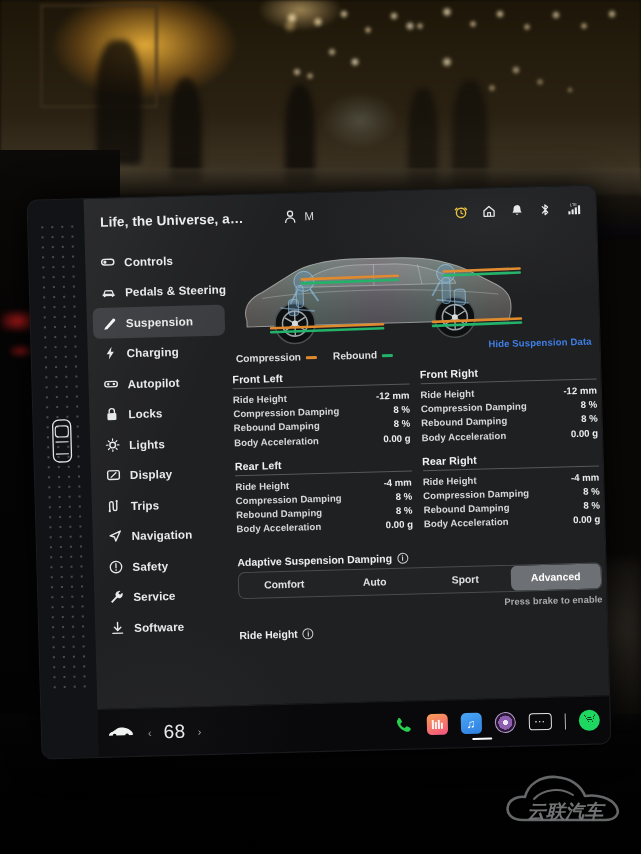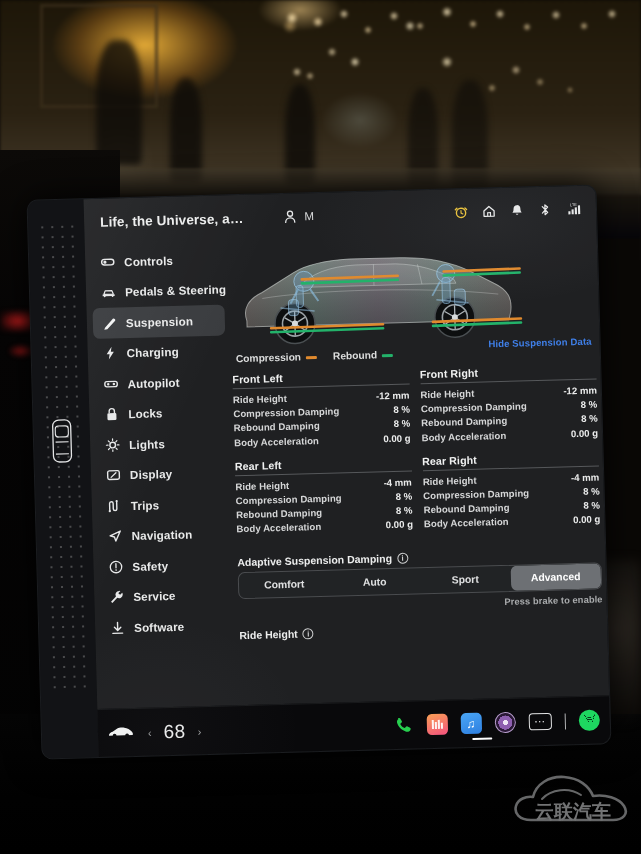--- a/index.html
+++ b/index.html
@@ -254,22 +254,22 @@
     position:absolute; inset:0; pointer-events:none;
     background:
       linear-gradient(116deg, rgba(255,255,255,.055) 0%, rgba(255,255,255,0) 26%),
       radial-gradient(ellipse 260px 120px at 80% 6%, rgba(200,200,210,.05), transparent 70%),
       radial-gradient(ellipse 200px 160px at 12% 96%, rgba(180,180,190,.035), transparent 72%);
     mix-blend-mode:screen;
   }
 
   
   .watermark {
-    position:absolute; right:4px; bottom:16px; width:128px; height:74px;
-    opacity:.55; pointer-events:none;
+    position:absolute; right:12px; bottom:16px; width:128px; height:74px;
+    opacity:.55; pointer-events:none;font-style:italic;
   }
 </style>
 </head>
 <body>
 
 <div id="photo">
   <div class="night-top"></div>
   <div class="win-frame"></div>
   <div class="silhouette" style="left:96px;top:40px;width:46px;height:125px;"></div>
   <div class="silhouette" style="left:170px;top:78px;width:32px;height:104px;border-radius:45% 45% 10% 10%;"></div>

